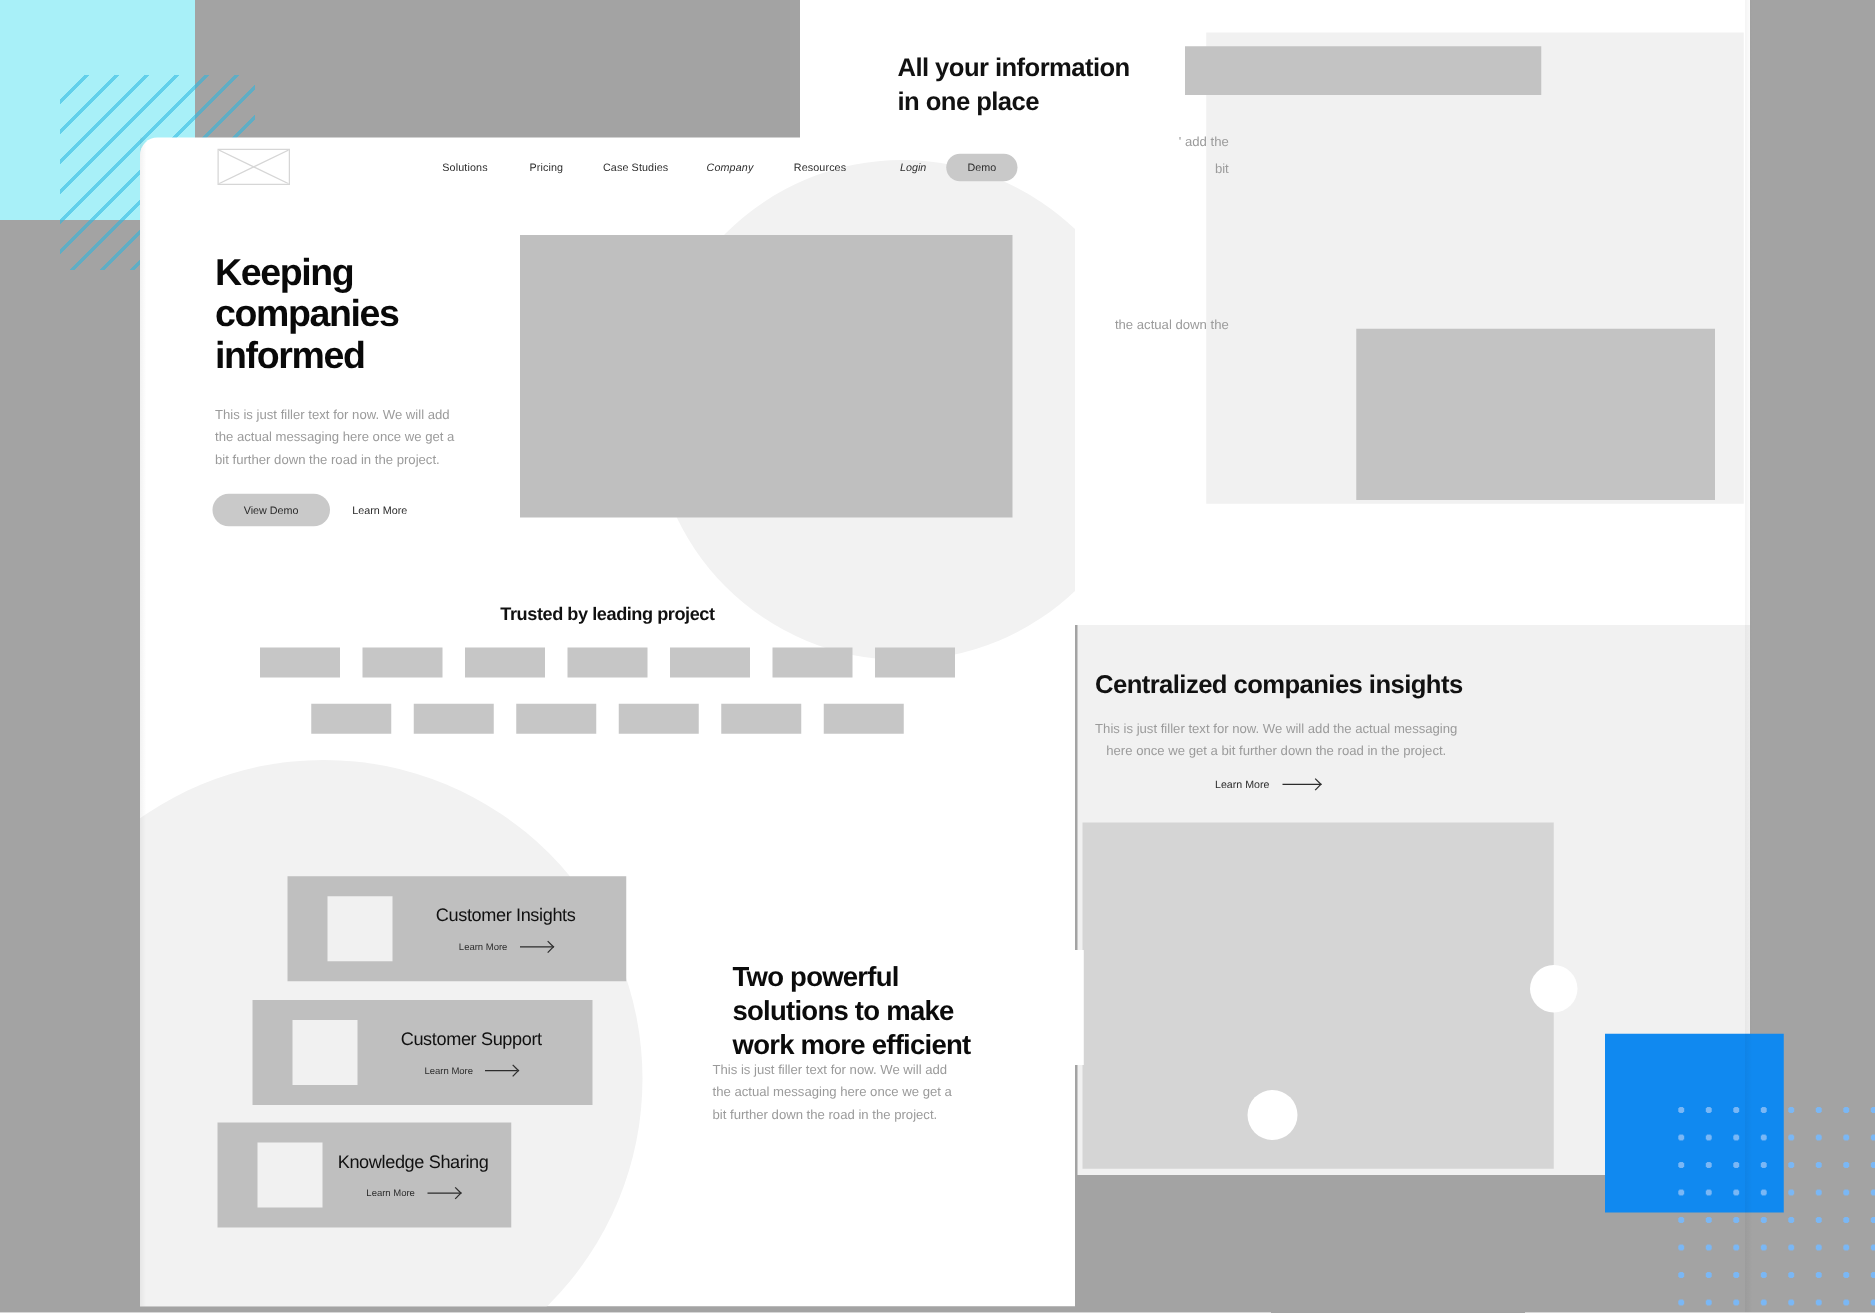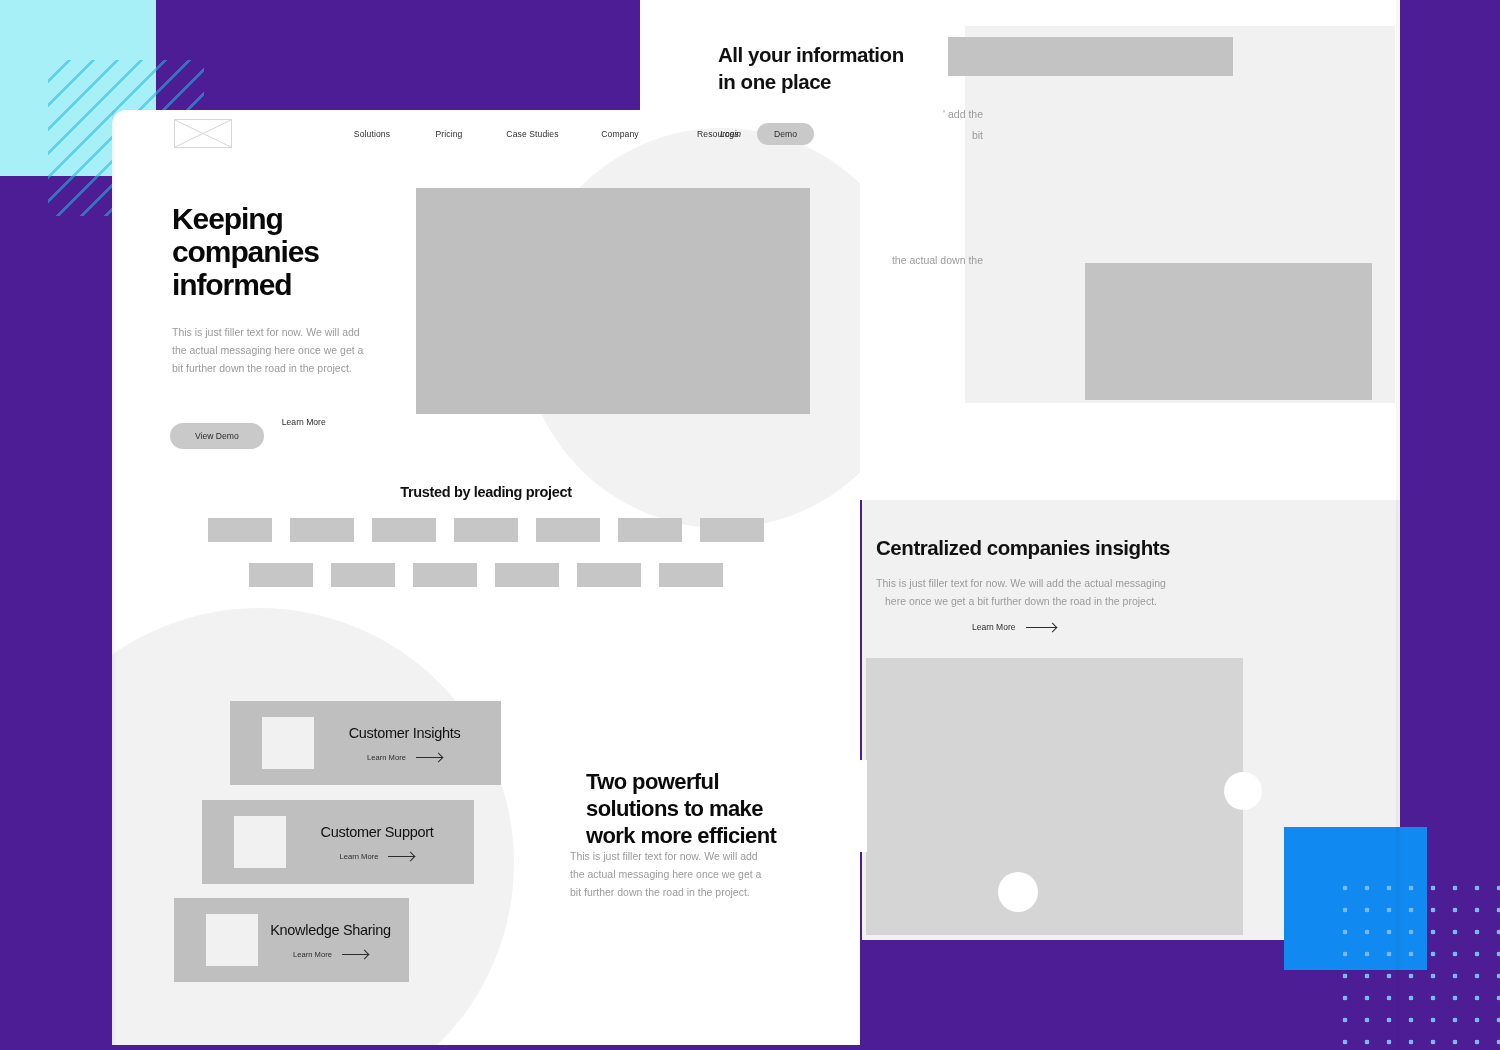--- a/index.html
+++ b/index.html
@@ -10,21 +10,21 @@
     overflow: hidden;
     background: #ffffff;
     font-family: "Liberation Sans", sans-serif;
     -webkit-font-smoothing: antialiased;
   }
 
   #stage {
     position: relative;
     width: 1500px;
     height: 1050px;
-    background: #4c1d95;
+    background: #a3a3a3;
     overflow: hidden;
   }
 
   
   .deco-cyan-square {
     position: absolute;
     left: 0; top: 0;
     width: 156px; height: 176px;
     background: #a8f0f8;
   }
@@ -201,34 +201,34 @@
     border: 1px solid #d6d6d6;
   }
   .logo-placeholder svg { display: block; }
 
   .nav-links {
     position: absolute;
     left: 228px; top: 0;
     height: 48px;
     display: flex;
     align-items: center;
-    gap: 12px;
+    gap: 0;
   }
   .nav-link {
     font-size: 8.6px;
     color: #2e2e2e;
     letter-spacing: 0.1px;
     white-space: nowrap;
     text-align: center;
   }
   .nav-link.n0 { width: 64px; }
   .nav-link.n1 { width: 66px; }
   .nav-link.n2 { width: 77px; }
-  .nav-link.n3 { width: 74px; }
-  .nav-link.n4 { width: 70px; text-align: right; }
+  .nav-link.n3 { width: 74px; font-style: italic; }
+  .nav-link.n4 { width: 70px; }
 
   .nav-right {
     position: absolute;
     right: 46px; top: 0;
     height: 48px;
     display: flex;
     align-items: center;
     gap: 8px;
   }
   .nav-login {
@@ -277,21 +277,20 @@
   }
   .btn-demo {
     background: #c9c9c9;
     border: none;
     border-radius: 999px;
     padding: 8px 25px;
     font-size: 8.6px;
     color: #2b2b2b;
     font-family: inherit;
     cursor: pointer;
-    margin-top: 28px;
   }
   .btn-learn {
     font-size: 8.6px;
     color: #2b2b2b;
     padding: 0 4px;
   }
   .hero-image {
     position: absolute;
     left: 304px; top: 78px;
     width: 394px; height: 226px;

